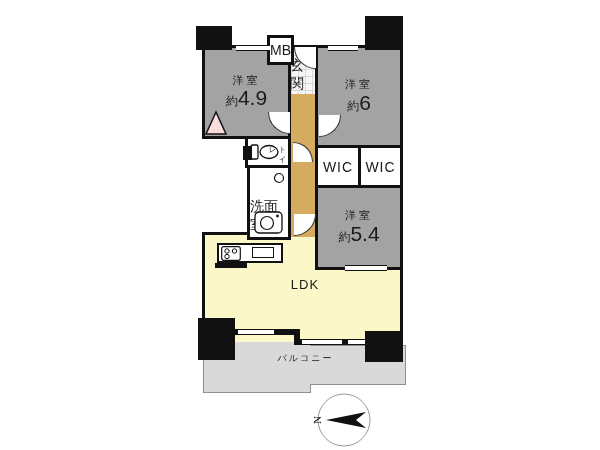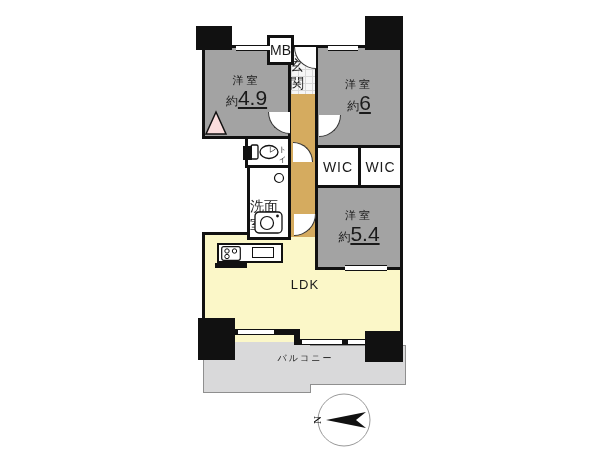--- a/index.html
+++ b/index.html
@@ -8,21 +8,21 @@
   .abs{position:absolute;box-sizing:border-box;}
   .wall{border:3px solid #111;}
   .pink{background:#a3a3a3;}
   .yellow{background:#fbf7c8;}
   .white{background:#ffffff;}
   .pillar{background:#111;}
   .room-label{display:flex;flex-direction:column;align-items:center;justify-content:center;
               height:100%;line-height:1.15;}
   .rname{font-size:11px;letter-spacing:3px;}
   .rsize{font-size:12px;white-space:nowrap;}
-  .rsize .num{font-size:21px;text-decoration:underline;}
+  .rsize .num{font-size:21px;}
   .ldk .rname{font-size:13px;letter-spacing:1px;}
   .ldk .rsize .num{font-size:22px;}
   .small-label{font-size:14px;display:flex;align-items:center;justify-content:center;}
   .vtext{writing-mode:vertical-rl;text-orientation:upright;font-size:7.5px;letter-spacing:1px;}
   .tiles{background-color:#f6f6f6;
          background-image:linear-gradient(#d8d8d8 1px,transparent 1px),
                           linear-gradient(90deg,#d8d8d8 1px,transparent 1px);
          background-size:7px 7px;}
   .tan{background:#d5ab5f;}
   .gray{background:#d9d9da;border:1px solid #8f8f8f;}

